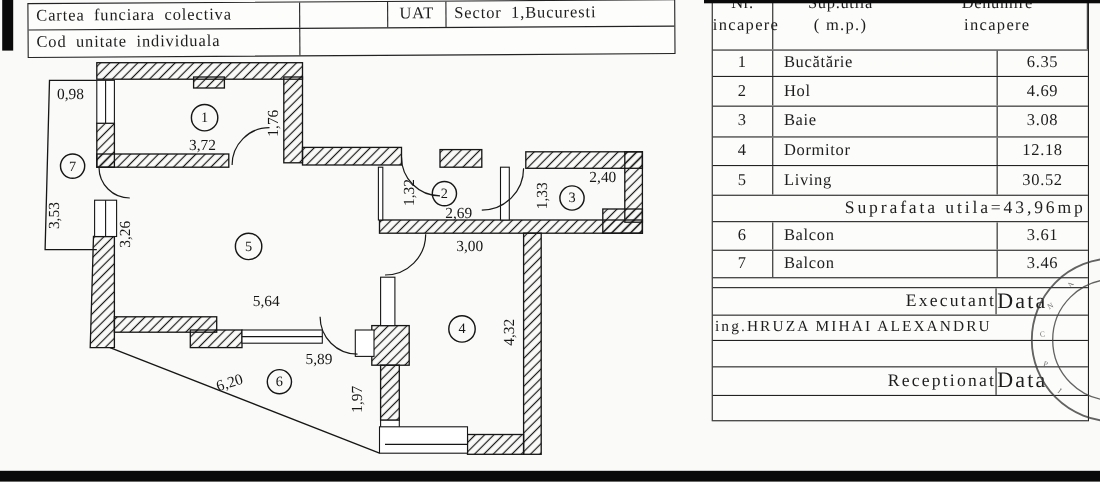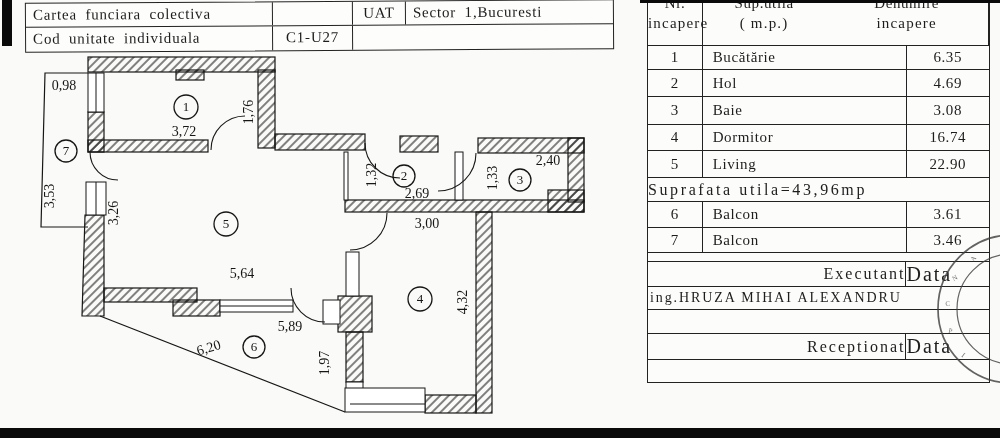--- a/index.html
+++ b/index.html
@@ -28,21 +28,21 @@
   }
   .rt-row{display:flex;box-sizing:border-box;border-bottom:1px solid #222;overflow:hidden;}
   .rt-c{box-sizing:border-box;white-space:nowrap;letter-spacing:.6px;}
   .c-nr{width:55px;text-align:center;border-right:1px solid #222;}
   .c-name{width:205px;padding-left:10px;border-right:1px solid #222;}
   .c-area{width:83px;text-align:center;}
   .rt-header{height:46px;font-size:15px;gap:28px;}
   .rt-header .c-nr,.rt-header .c-name,.rt-header .c-area{display:flex;flex-direction:column;justify-content:flex-start;}
   .hl1{margin-top:-7px;line-height:20px;text-align:center;}
   .hl2{line-height:20px;text-align:center;letter-spacing:1.2px;}
-  .sumrow{display:block;text-align:left;padding-right:2px;font-size:16px;letter-spacing:2.6px;line-height:1.45;}
+  .sumrow{display:block;text-align:right;padding-right:2px;font-size:16px;letter-spacing:2.6px;line-height:1.45;}
   .lblrow .c-left{width:260px;text-align:right;border-right:1px solid #222;letter-spacing:2px;font-size:16px;}
   .lblrow .c-data{width:83px;letter-spacing:2px;font-size:20px;}
   .namerow{display:block;font-size:14px;letter-spacing:1.9px;padding-left:2px;line-height:1.55;}
   
   .mark{background:#0a0a0a;z-index:6;}
   
   .plan-svg{left:0;top:0;z-index:2;}
   .stamp-svg{left:0;top:0;z-index:5;pointer-events:none;}
   svg text{font-family:"Liberation Serif","DejaVu Serif",serif;}
 </style>
@@ -147,21 +147,20 @@
 
 <div class="abs top-table">
   <div class="tt-row first">
     <div class="tt-cell bR" style="width:247px">Cartea funciara colectiva</div>
     <div class="tt-cell bR" style="width:80px"></div>
     <div class="tt-cell bR ctr" style="width:53px">UAT</div>
     <div class="tt-cell" style="width:207px">Sector 1,Bucuresti</div>
   </div>
   <div class="tt-row">
     <div class="tt-cell bR" style="width:247px">Cod unitate individuala</div>
-    <div class="tt-cell bR ctr" style="width:80px">C1-U27</div>
     <div class="tt-cell" style="width:260px"></div>
   </div>
 </div>
 
 <div class="abs rooms-table">
   <div class="rt-row rt-header">
     <div class="rt-c c-nr">
       <span class="hl1">Nr.</span>
       <span class="hl2">incapere</span>
     </div>
@@ -186,26 +185,26 @@
     <div class="rt-c c-area">4.69</div>
   </div>
   <div class="rt-row" style="height:28px;line-height:27px">
     <div class="rt-c c-nr">3</div>
     <div class="rt-c c-name">Baie</div>
     <div class="rt-c c-area">3.08</div>
   </div>
   <div class="rt-row" style="height:26px;line-height:25px">
     <div class="rt-c c-nr">4</div>
     <div class="rt-c c-name">Dormitor</div>
-    <div class="rt-c c-area">16.74</div>
+    <div class="rt-c c-area">12.18</div>
   </div>
   <div class="rt-row" style="height:27px;line-height:26px">
     <div class="rt-c c-nr">5</div>
     <div class="rt-c c-name">Living</div>
-    <div class="rt-c c-area">22.90</div>
+    <div class="rt-c c-area">30.52</div>
   </div>
 
   <div class="rt-row sumrow" style="height:24px">Suprafata utila=43,96mp</div>
 
   <div class="rt-row" style="height:26px;line-height:25px">
     <div class="rt-c c-nr">6</div>
     <div class="rt-c c-name">Balcon</div>
     <div class="rt-c c-area">3.61</div>
   </div>
   <div class="rt-row" style="height:25px;line-height:24px">

